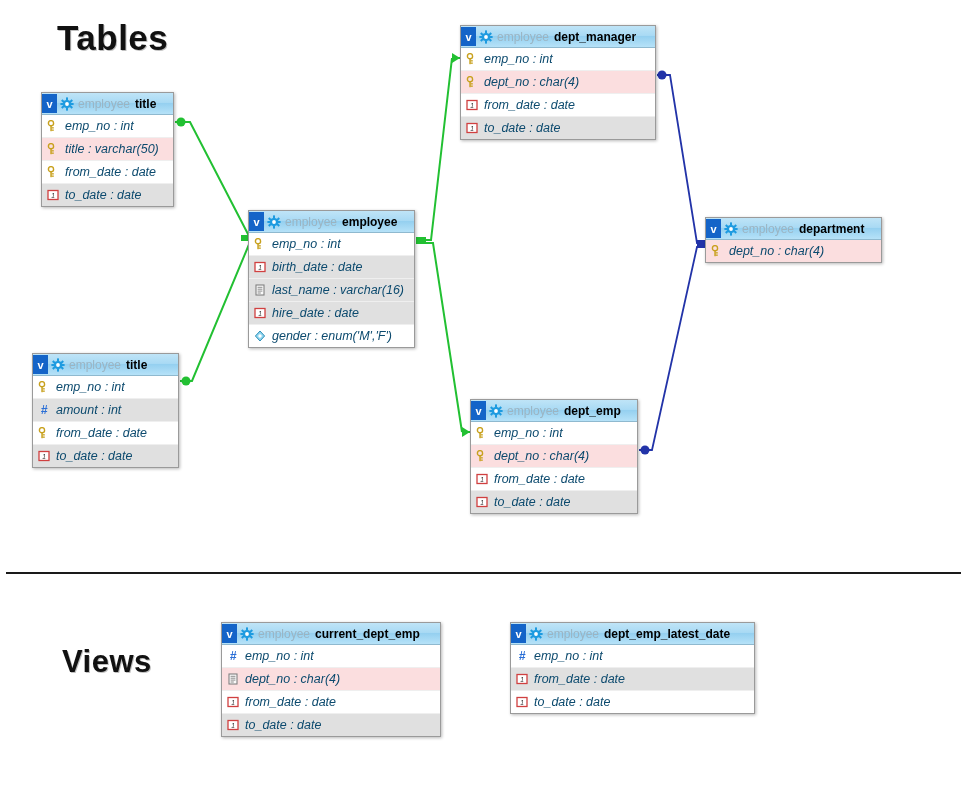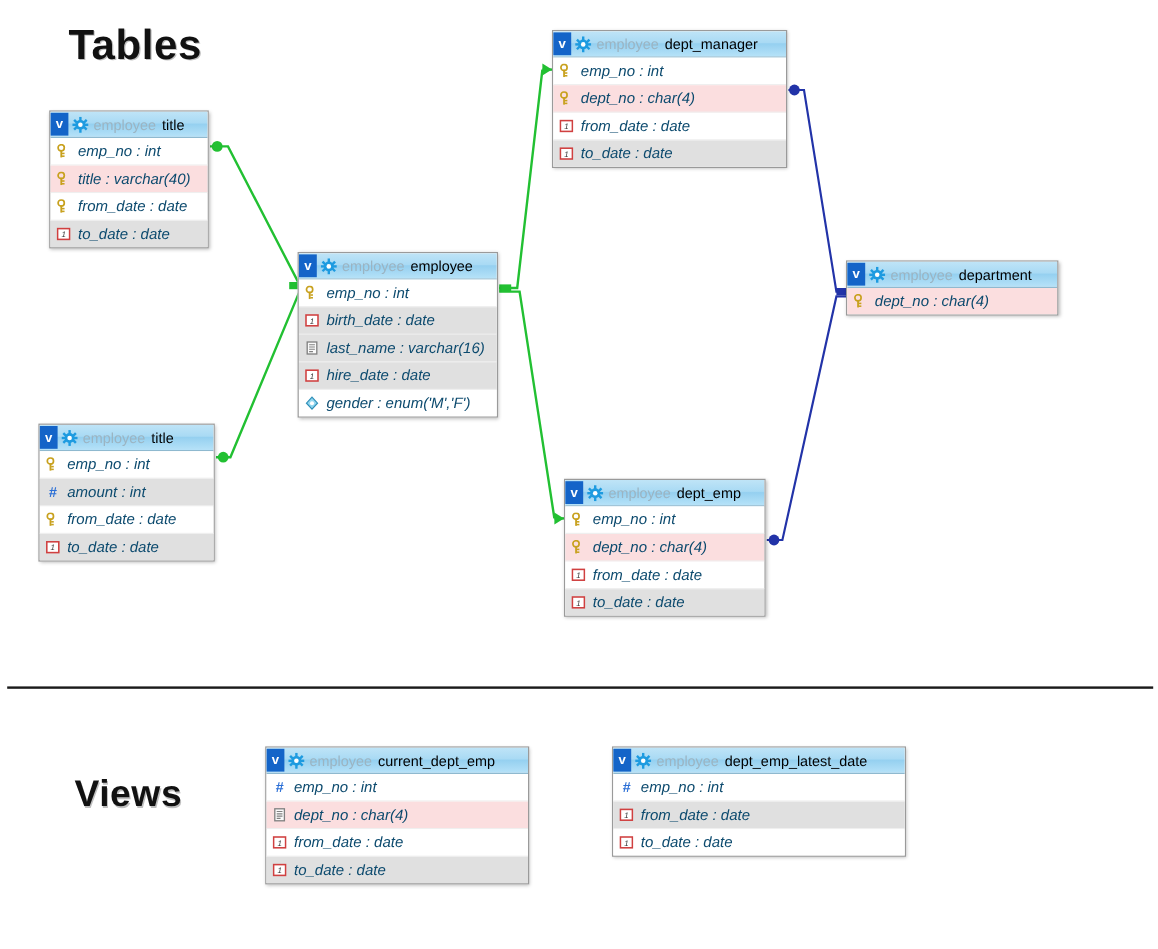--- a/index.html
+++ b/index.html
@@ -56,21 +56,21 @@
     width:15px;height:19px;
     background:#1464c8;
     color:#ffffff;
     font-size:11px;font-weight:bold;
     display:flex;align-items:center;justify-content:center;
     flex:0 0 auto;
     margin-right:3px;
   }
   .gear-icon{flex:0 0 auto;width:14px;height:14px;margin-right:4px;display:block;}
   .schema-name{color:#9bb4c2;font-weight:normal;margin-right:5px;}
-  .entity-name{color:#000000;font-weight:normal;}
+  .entity-name{color:#000000;font-weight:bold;}
 
   .field-row{
     display:flex;
     align-items:center;
     height:22px;
     font-size:12.5px;
     color:#0c4a6e;
     padding-left:5px;
     border-bottom:1px solid #efefef;
     white-space:nowrap;
@@ -164,21 +164,21 @@
           </svg>
           <span class="field-text">emp_no : int</span>
         </div>
         <div class="field-row pk">
           <svg class="field-icon" viewBox="0 0 12 12">
             <circle cx="4" cy="3.2" r="2.6" fill="none" stroke="#c8a11e" stroke-width="1.4"></circle>
             <rect x="3.3" y="5" width="1.5" height="6.2" fill="#c8a11e"></rect>
             <rect x="4.6" y="7.2" width="2.2" height="1.3" fill="#c8a11e"></rect>
             <rect x="4.6" y="9.5" width="2.2" height="1.3" fill="#c8a11e"></rect>
           </svg>
-          <span class="field-text">title : varchar(40)</span>
+          <span class="field-text">title : varchar(50)</span>
         </div>
         <div class="field-row plain">
           <svg class="field-icon" viewBox="0 0 12 12">
             <circle cx="4" cy="3.2" r="2.6" fill="none" stroke="#c8a11e" stroke-width="1.4"></circle>
             <rect x="3.3" y="5" width="1.5" height="6.2" fill="#c8a11e"></rect>
             <rect x="4.6" y="7.2" width="2.2" height="1.3" fill="#c8a11e"></rect>
             <rect x="4.6" y="9.5" width="2.2" height="1.3" fill="#c8a11e"></rect>
           </svg>
           <span class="field-text">from_date : date</span>
         </div>

